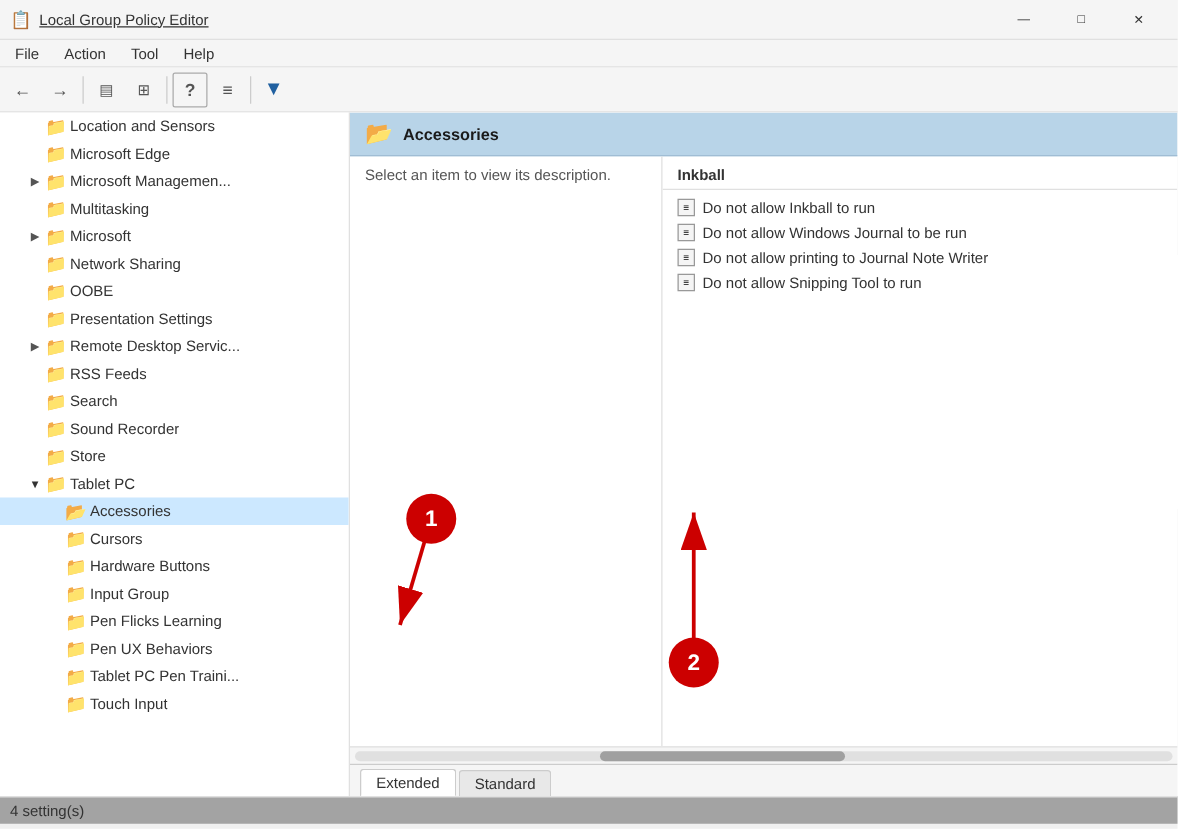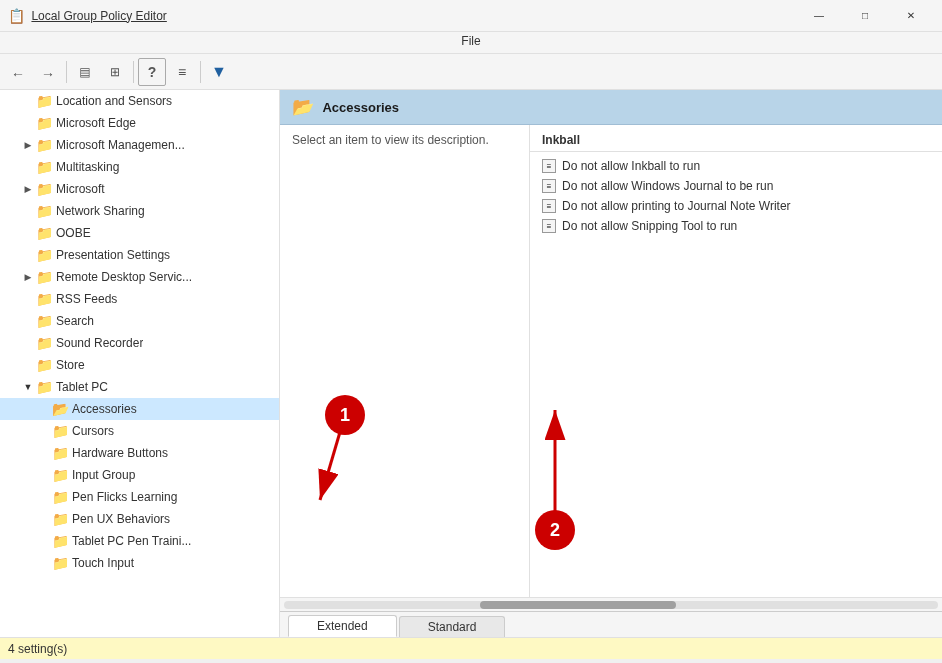--- a/index.html
+++ b/index.html
@@ -44,21 +44,20 @@
 
     
     .menu-bar {
       background: #f5f5f5;
       height: 22px;
       display: flex;
       align-items: center;
       padding: 0 4px;
       border-bottom: 1px solid #e0e0e0;
       gap: 4px;
-      flex-direction: column;
     }
     .menu-item {
       padding: 2px 8px;
       cursor: pointer;
       font-size: 12px;
       color: #333;
       border-radius: 2px;
     }
 
     
@@ -217,42 +216,42 @@
     
     .tabs-bar {
       background: #f5f5f5;
       display: flex;
       align-items: flex-end;
       border-top: 1px solid #ccc;
       padding: 0 8px;
       height: 26px;
     }
     .tab {
-      padding: 3px 28px;
+      padding: 3px 12px;
       font-size: 12px;
       cursor: pointer;
       border: 1px solid #ccc;
       border-bottom: none;
       background: white;
       color: #333;
       border-radius: 3px 3px 0 0;
       margin-right: 2px;
     }
     .tab.active {
       background: white;
       font-weight: 500;
       border-bottom: 1px solid white;
     }
     .tab:not(.active) {
       background: #e8e8e8;
     }
 
     
     .status-bar {
-      background: #fef9c3;
+      background: #a3a3a3;
       height: 22px;
       display: flex;
       align-items: center;
       padding: 0 8px;
       border-top: 1px solid #e0e0e0;
       font-size: 12px;
       color: #333;
     }
 
     

